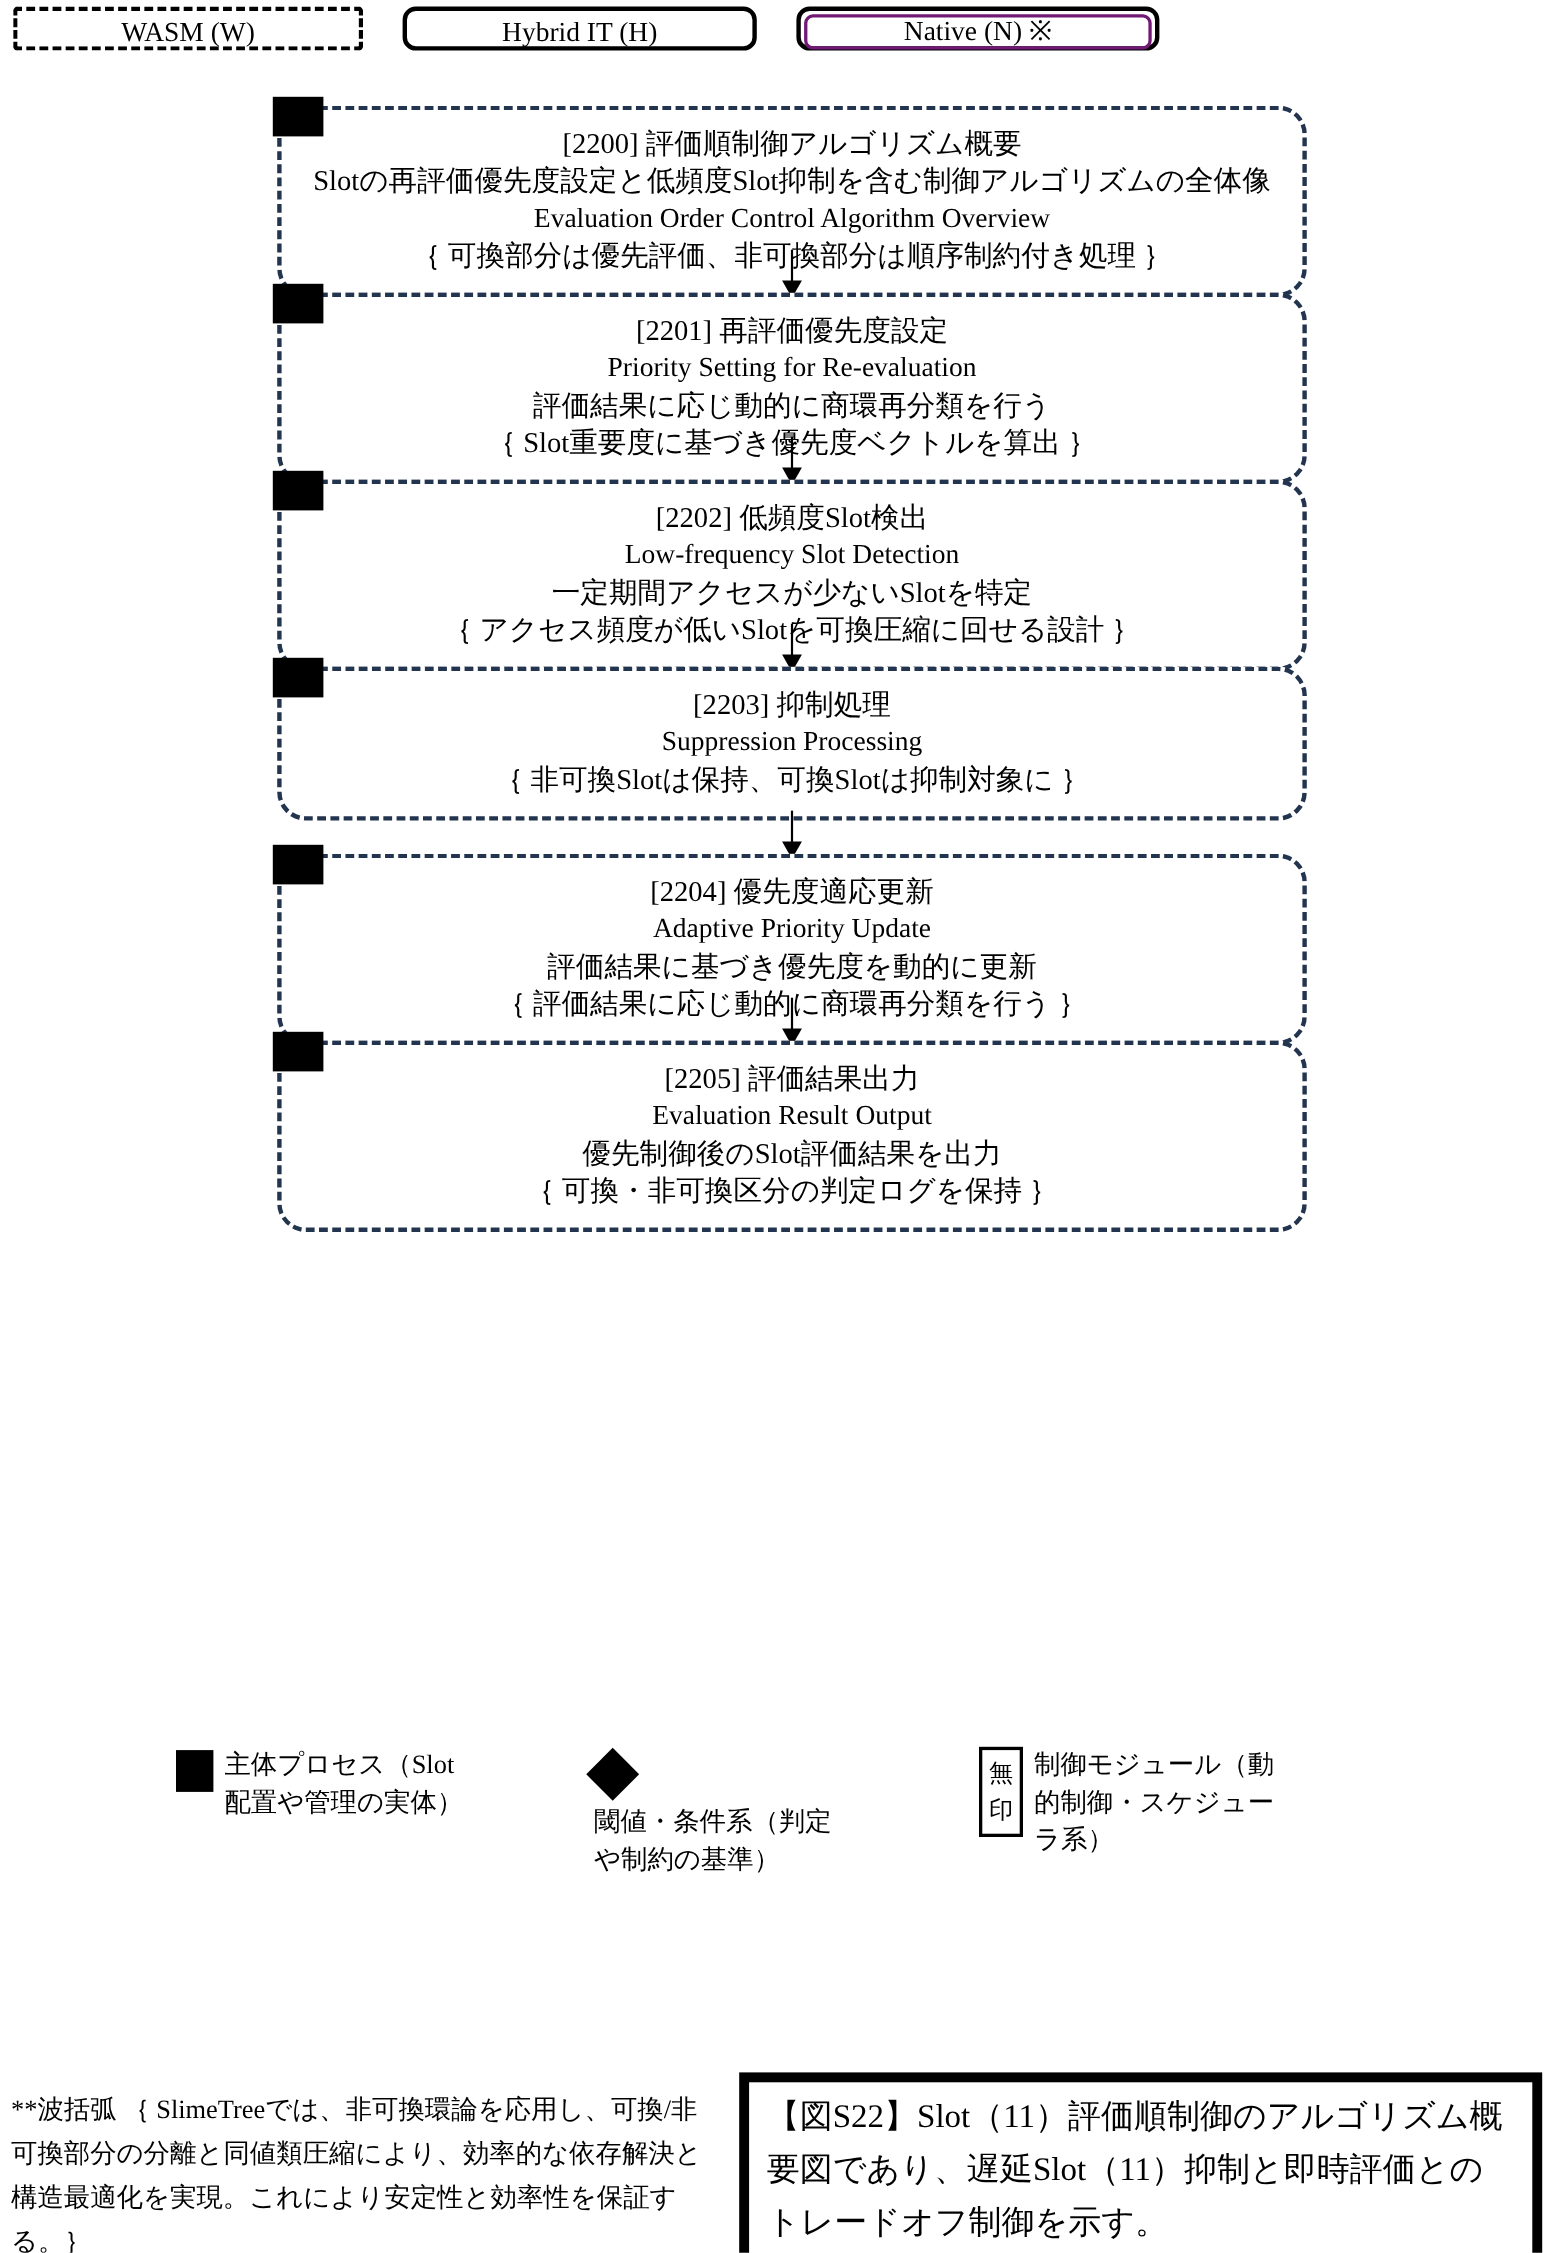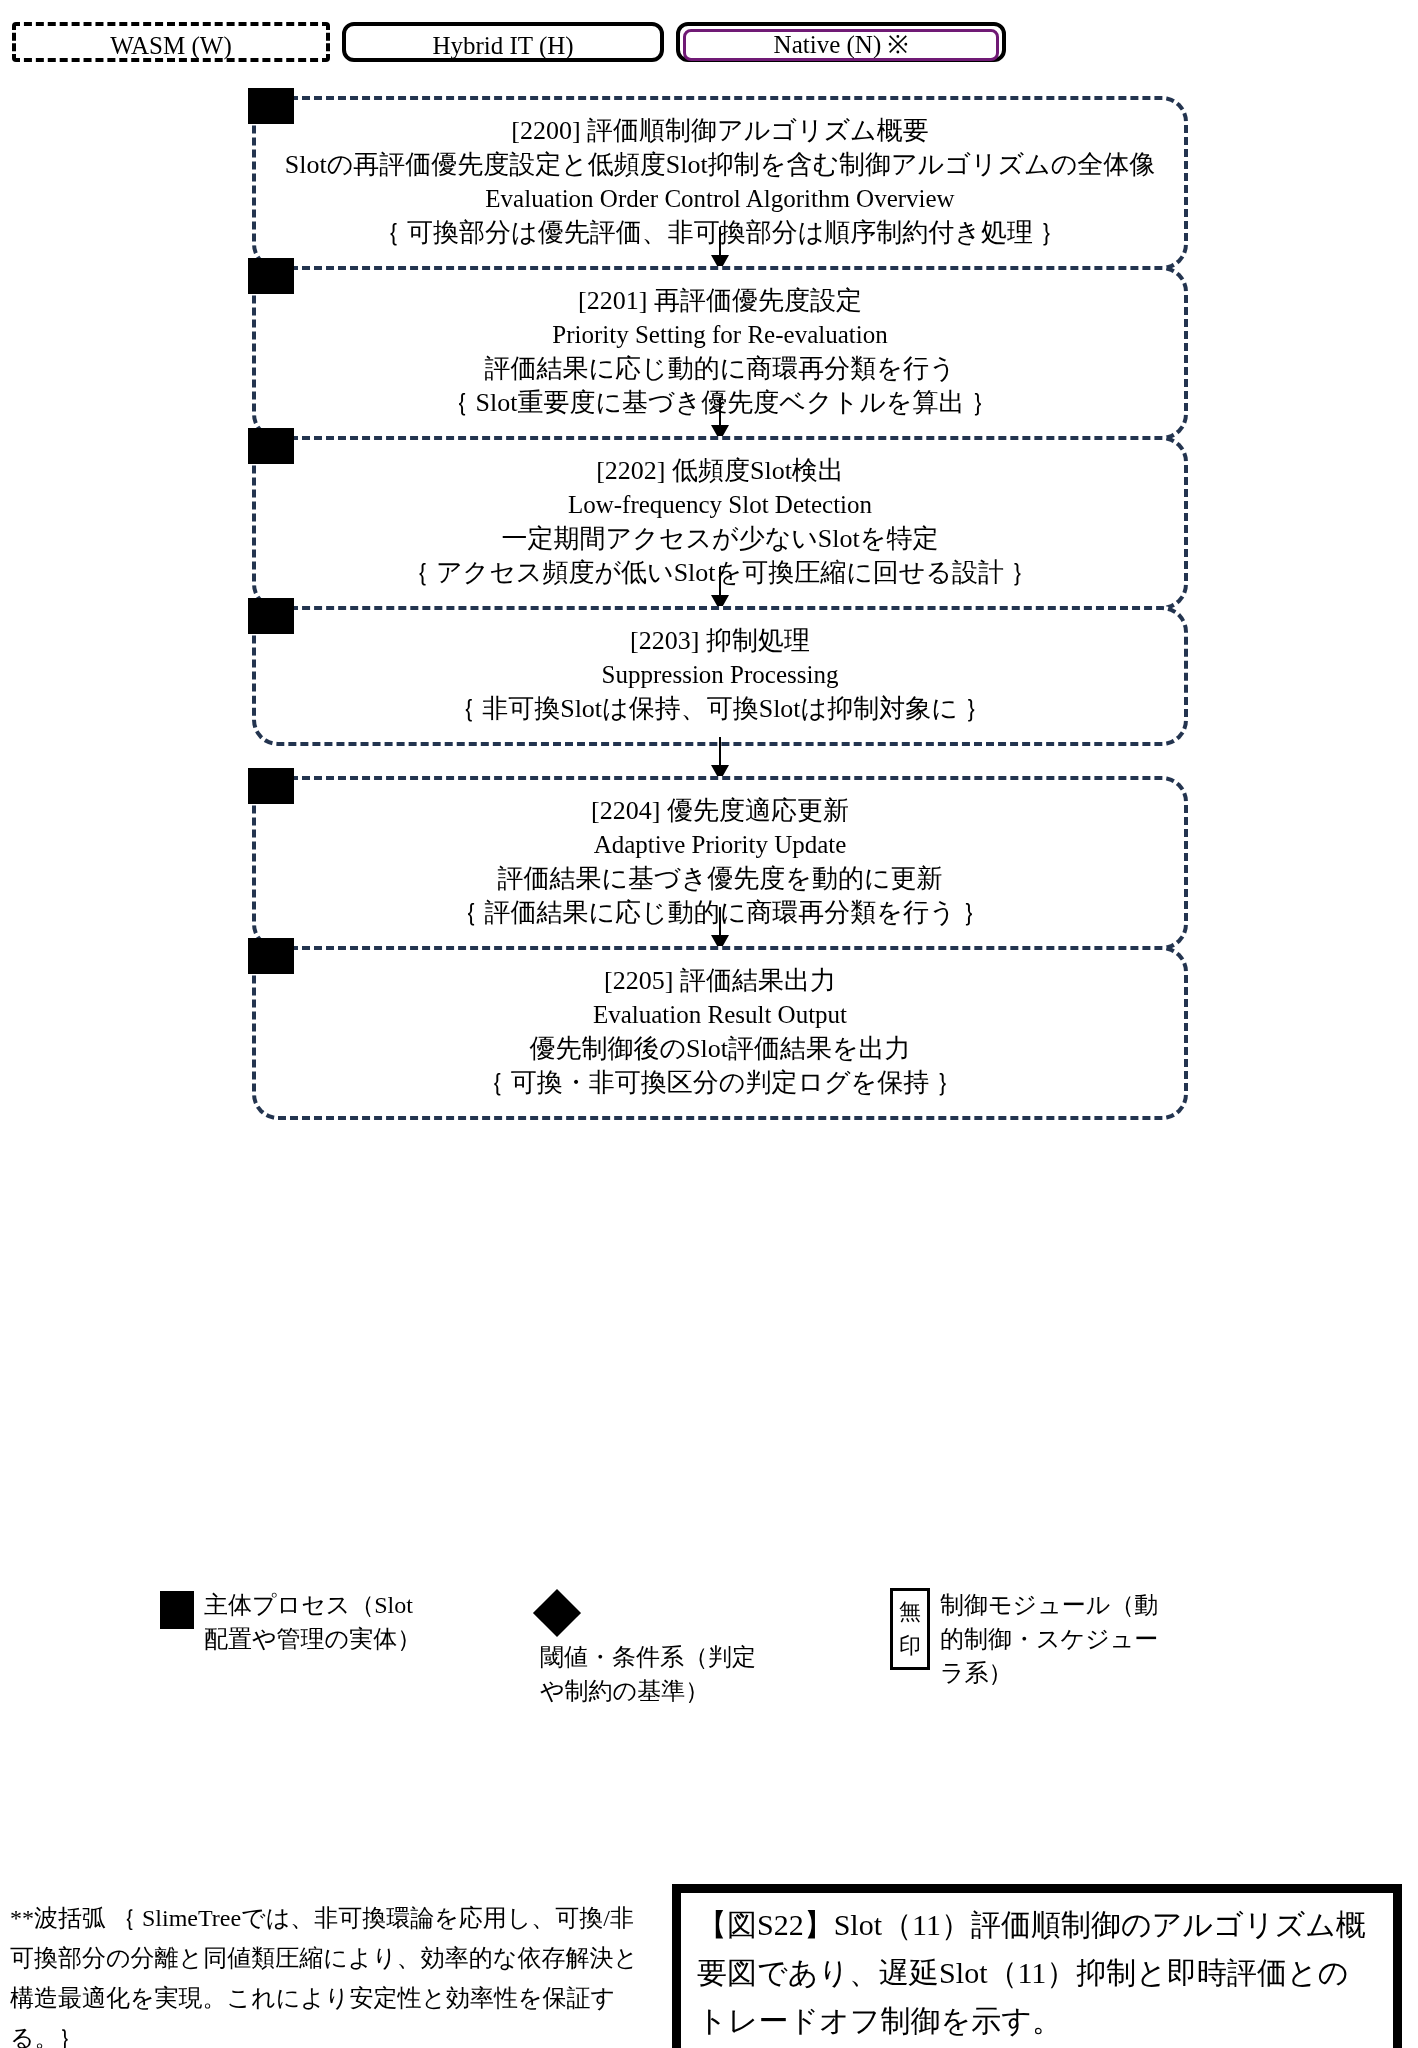--- a/index.html
+++ b/index.html
@@ -13,25 +13,25 @@
     position: relative;
     font-family: "Liberation Serif", "DejaVu Serif", serif;
     color: #000000;
     overflow: hidden;
   }
 
   
   .tab-row {
     position: absolute;
     left: 12px;
-    top: 22px;
+    top: 6px;
     width: 1020px;
     height: 42px;
     display: flex;
-    gap: 12px;
+    gap: 36px;
   }
   .tab {
     flex: 0 0 auto;
     height: 40px;
     line-height: 40px;
     text-align: center;
     font-size: 25px;
     box-sizing: border-box;
     background: #ffffff;
   }

